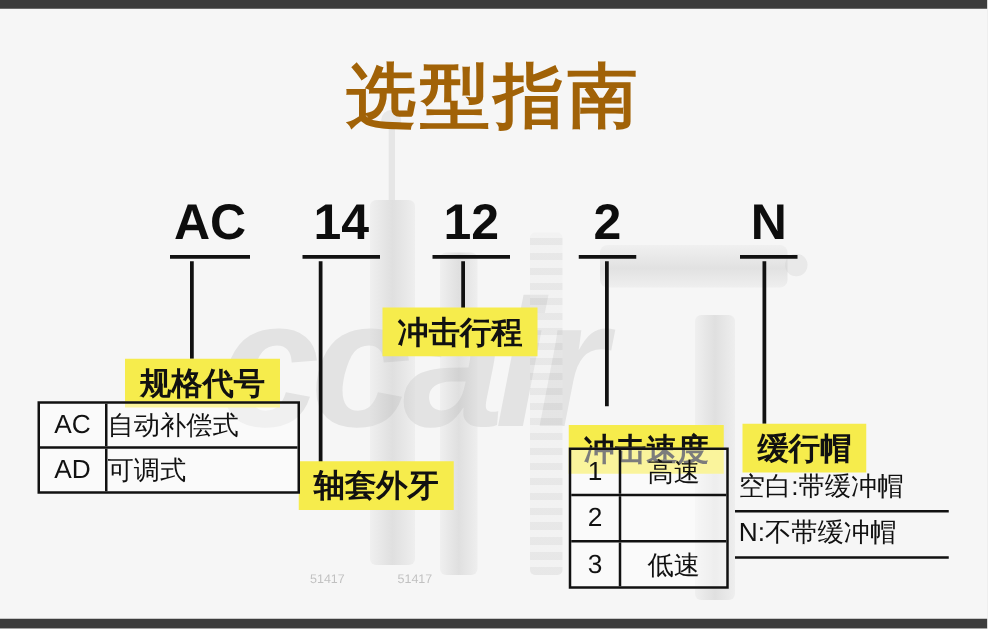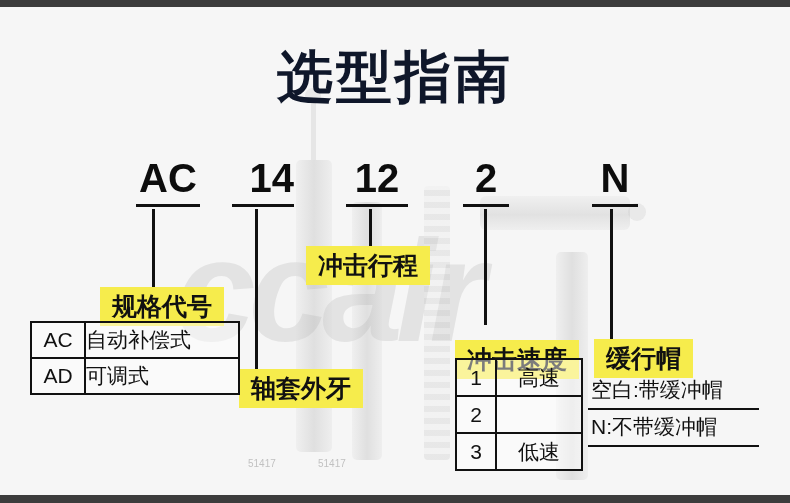--- a/index.html
+++ b/index.html
@@ -34,31 +34,31 @@
   .wm4-tip { left:628px; top:203px; width:18px; height:18px; border-radius:50%; background:#cbcbcb; }
   .wm5 { left:556px; top:252px; width:32px; height:228px; }
   .wm-code { position:absolute; font-size:10px; color:#b4b4b4; opacity:.8; }
   .wm-code.c1 { left:248px; top:458px; }
   .wm-code.c2 { left:318px; top:458px; }
 
   
   .title {
     position:absolute; top:40px; left:0; width:100%;
     text-align:center; font-size:56px; font-weight:900;
-    letter-spacing:3px; color:#0f172a;
+    letter-spacing:3px; color:#a16207;
   }
 
   
   .seg {
     position:absolute; top:156px; text-align:center;
     font-size:40px; font-weight:700; color:#0d0d0d;
     border-bottom:3px solid #111; padding-bottom:3px;
   }
   .seg-ac { left:136px; width:64px; }
-  .seg-14 { left:232px; width:62px;text-align:right; }
+  .seg-14 { left:242px; width:62px; }
   .seg-12 { left:346px; width:62px; }
   .seg-2  { left:463px; width:46px; }
   .seg-n  { left:592px; width:46px; }
 
   
   .connector { position:absolute; width:3px; background:#111; }
   .conn-ac { left:152px; top:209px; height:78px; }
   .conn-14 { left:255px; top:209px; height:162px; }
   .conn-12 { left:369px; top:209px; height:38px; }
   .conn-2  { left:484px; top:209px; height:116px; }

